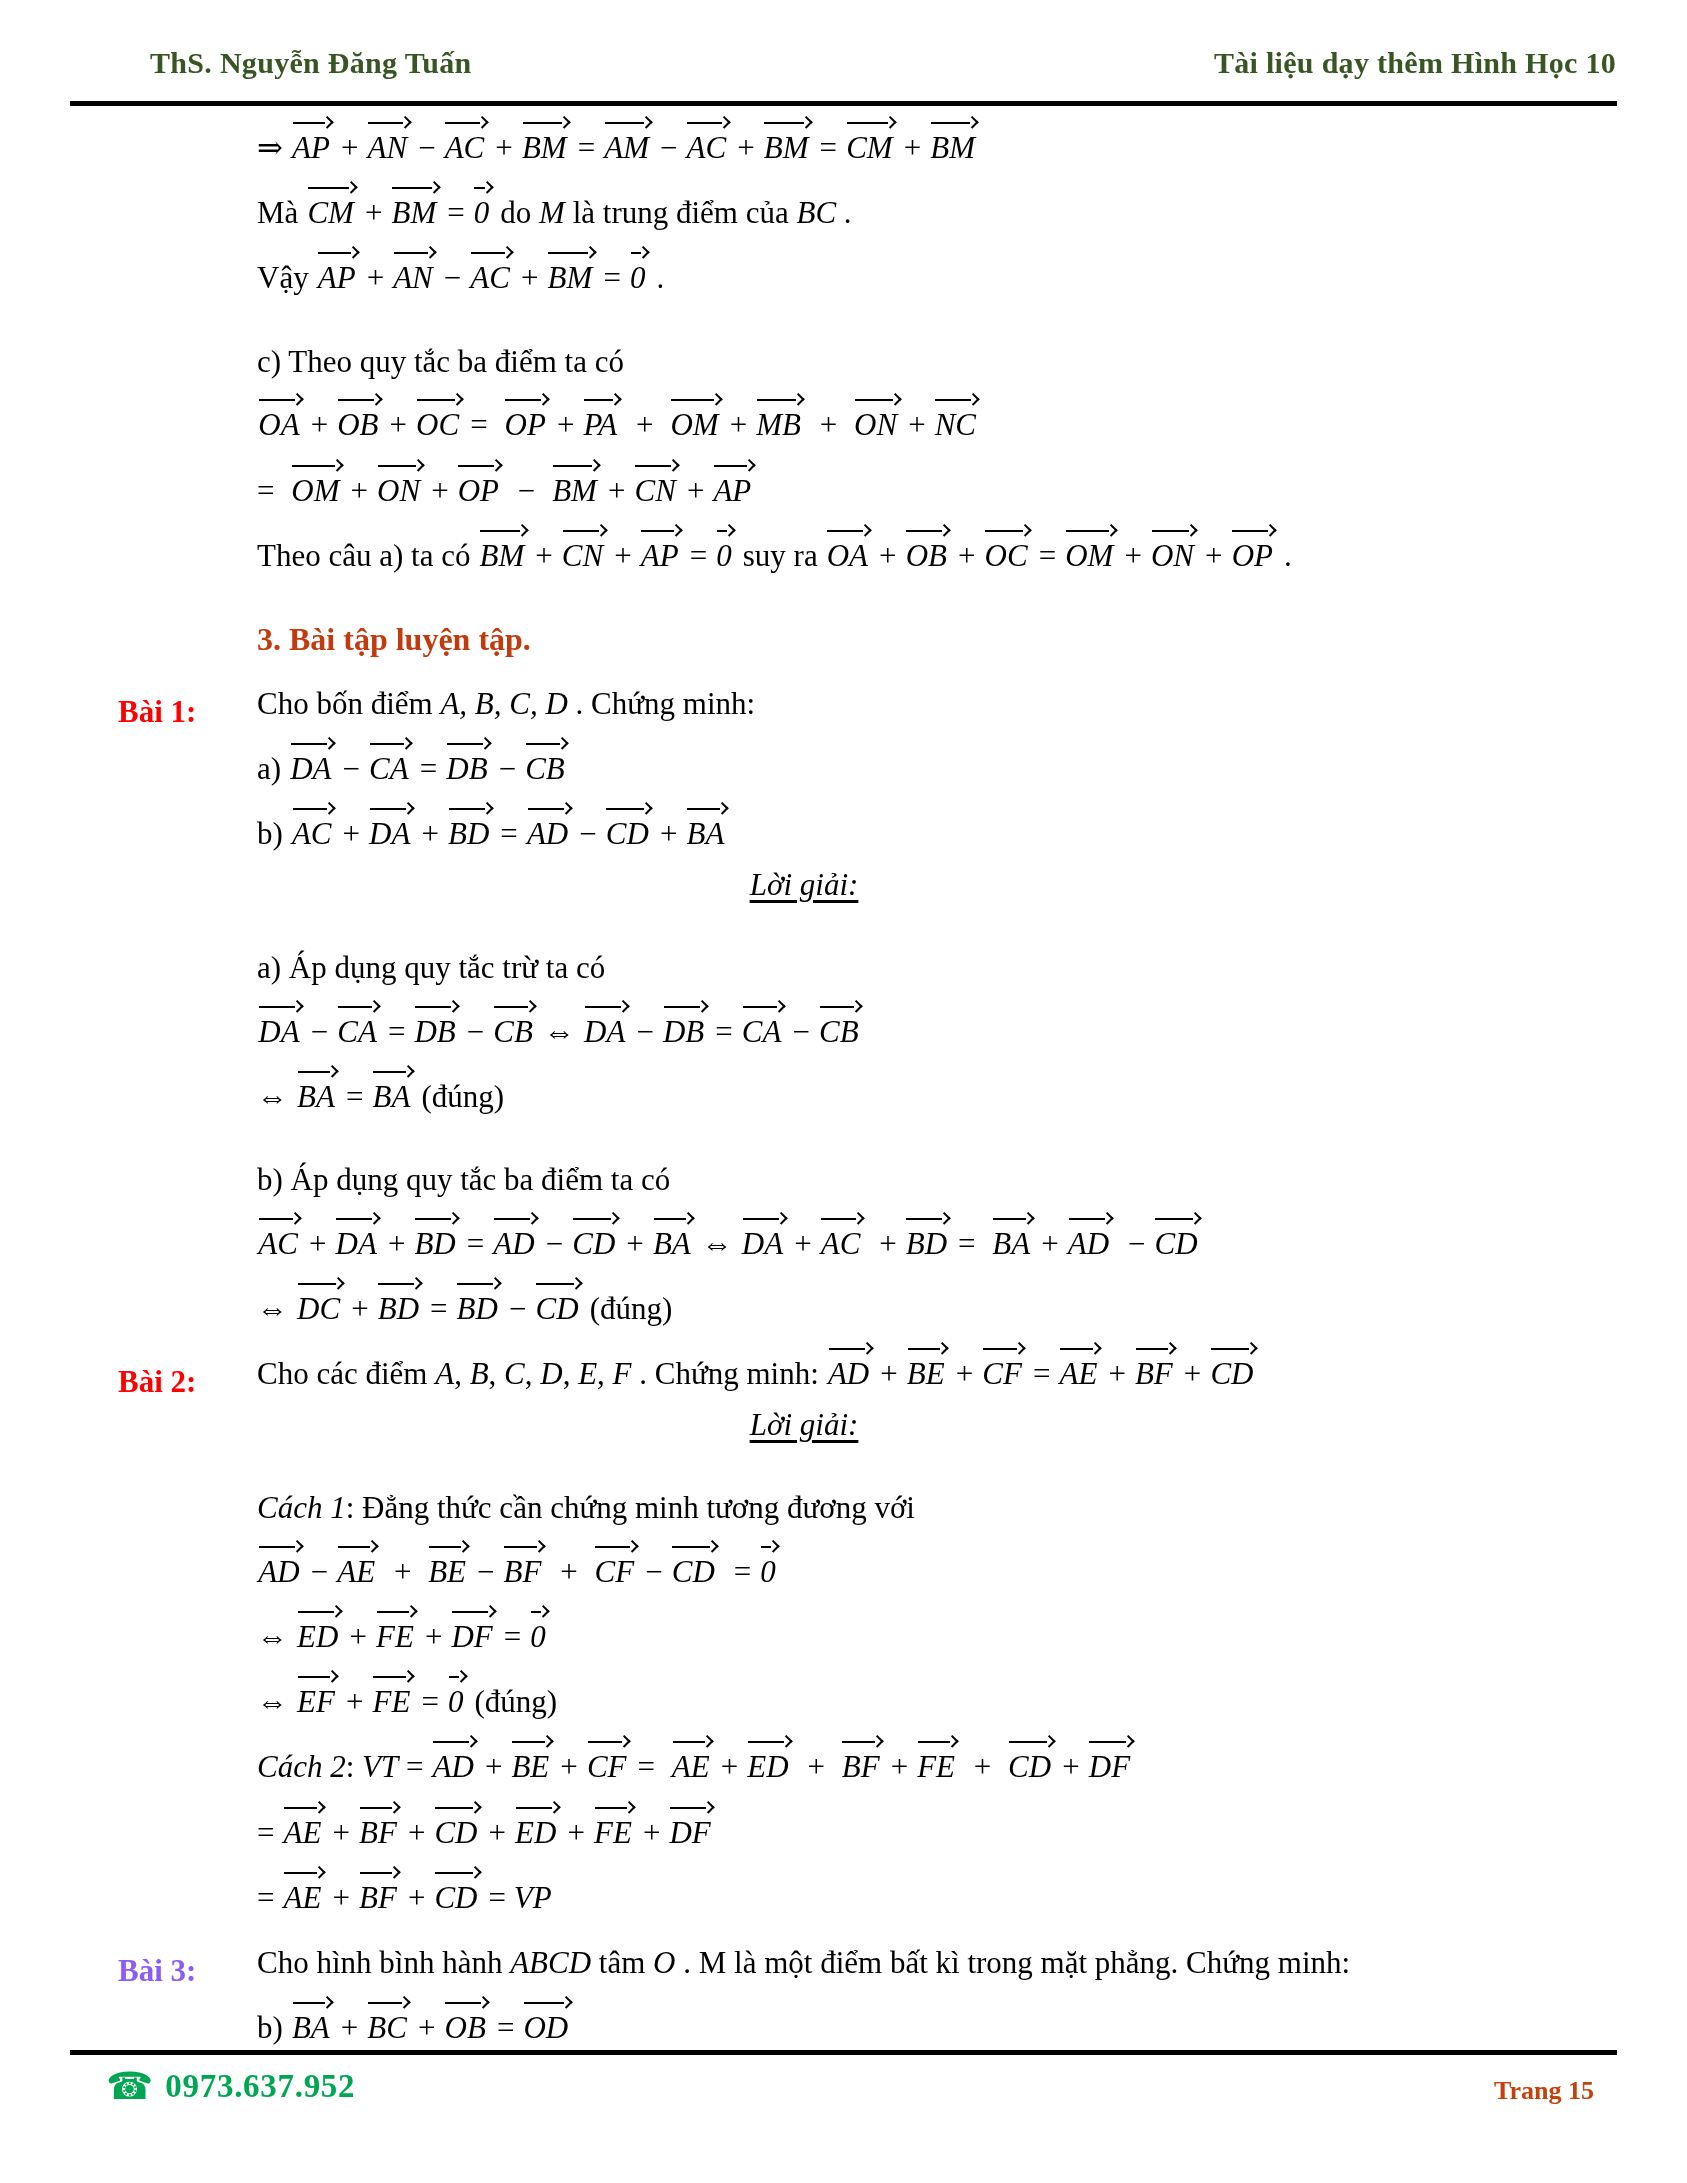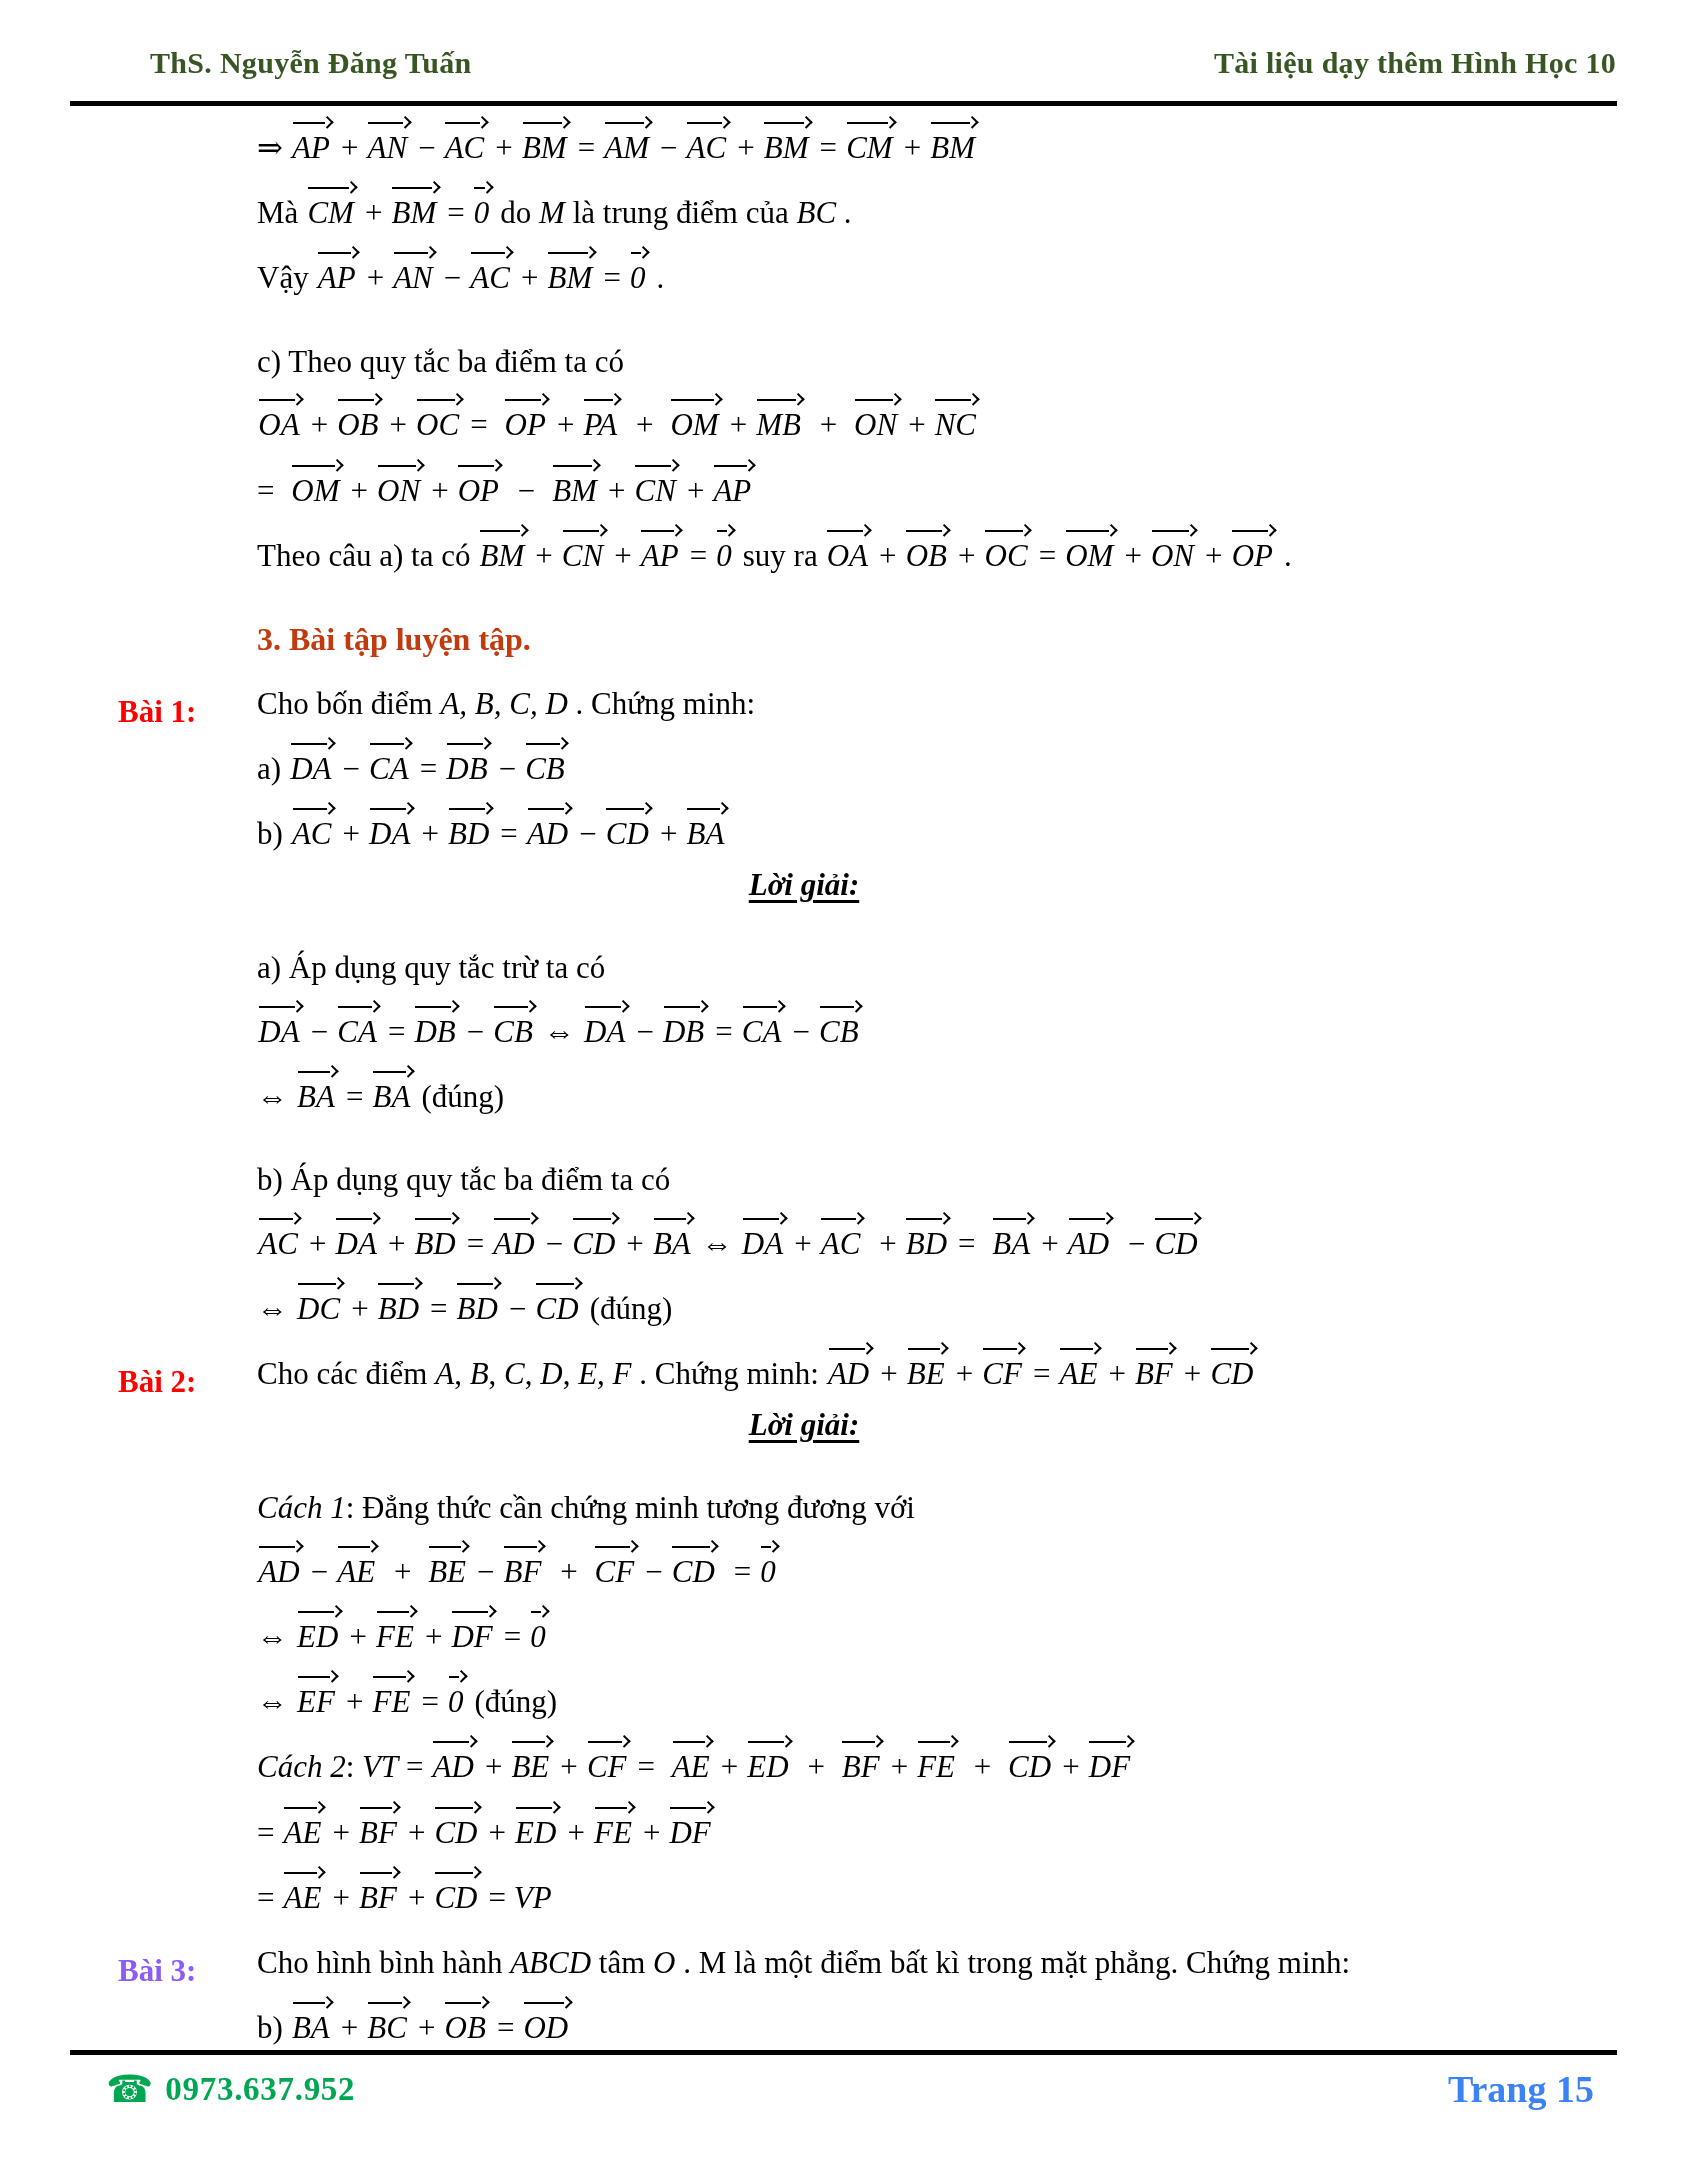--- a/index.html
+++ b/index.html
@@ -32,21 +32,21 @@
     position:relative;
     padding-left:257px;
     font-size:31px;line-height:1.18;
     white-space:normal;
   }
   .line span{white-space:pre-wrap;}
   .fline{padding-top:20px;margin-bottom:8.6px;}
   .tline{padding-top:4.6px;margin-bottom:7.3px;margin-top:42px;}
   .ctrline{padding-top:5.3px;margin-bottom:8px;text-align:center;padding-left:0;}
   .ctrline .pl{
-    font-weight:bold;font-style:italic;text-decoration:underline;
+    font-weight:normal;font-style:italic;text-decoration:underline;
     text-underline-offset:5.3px;text-decoration-thickness:2.6px;
   }
   .sec .pl{font-weight:bold;font-size:32px;}
   .bai-label{
     position:absolute;left:118px;top:inherit;
     font-weight:bold;
   }
   .fline .bai-label{margin-top:8px;}
   .it{font-style:italic;}
   .pl{font-style:normal;}
@@ -71,21 +71,21 @@
     position:absolute;top:2050px;left:70px;right:70px;height:5.3px;
     background:#000;
   }
   #footer{
     position:absolute;top:2067px;left:106px;right:93px;
     display:flex;justify-content:space-between;align-items:baseline;
   }
   #phone-wrap{display:flex;align-items:center;gap:12px;}
   #phone-icon{font-size:38px;line-height:1;font-family:"DejaVu Sans",sans-serif;}
   #phone-number{font-weight:bold;font-size:33px;letter-spacing:0.7px;}
-  #page-number{font-weight:bold;font-size:38px;color:#3b82f6;}
+  #page-number{font-weight:bold;font-size:26px;color:#c2410c;}
 </style>
 </head>
 <body>
 
 <div id="page">
 
   <div id="header">
     <span class="hdr-txt" style="color: rgb(55, 86, 35); margin-left: 44px;">ThS. Nguyễn Đăng Tuấn</span>
     <span class="hdr-txt" style="color: rgb(55, 86, 35);">Tài liệu dạy thêm Hình Học 10</span>
   </div>

